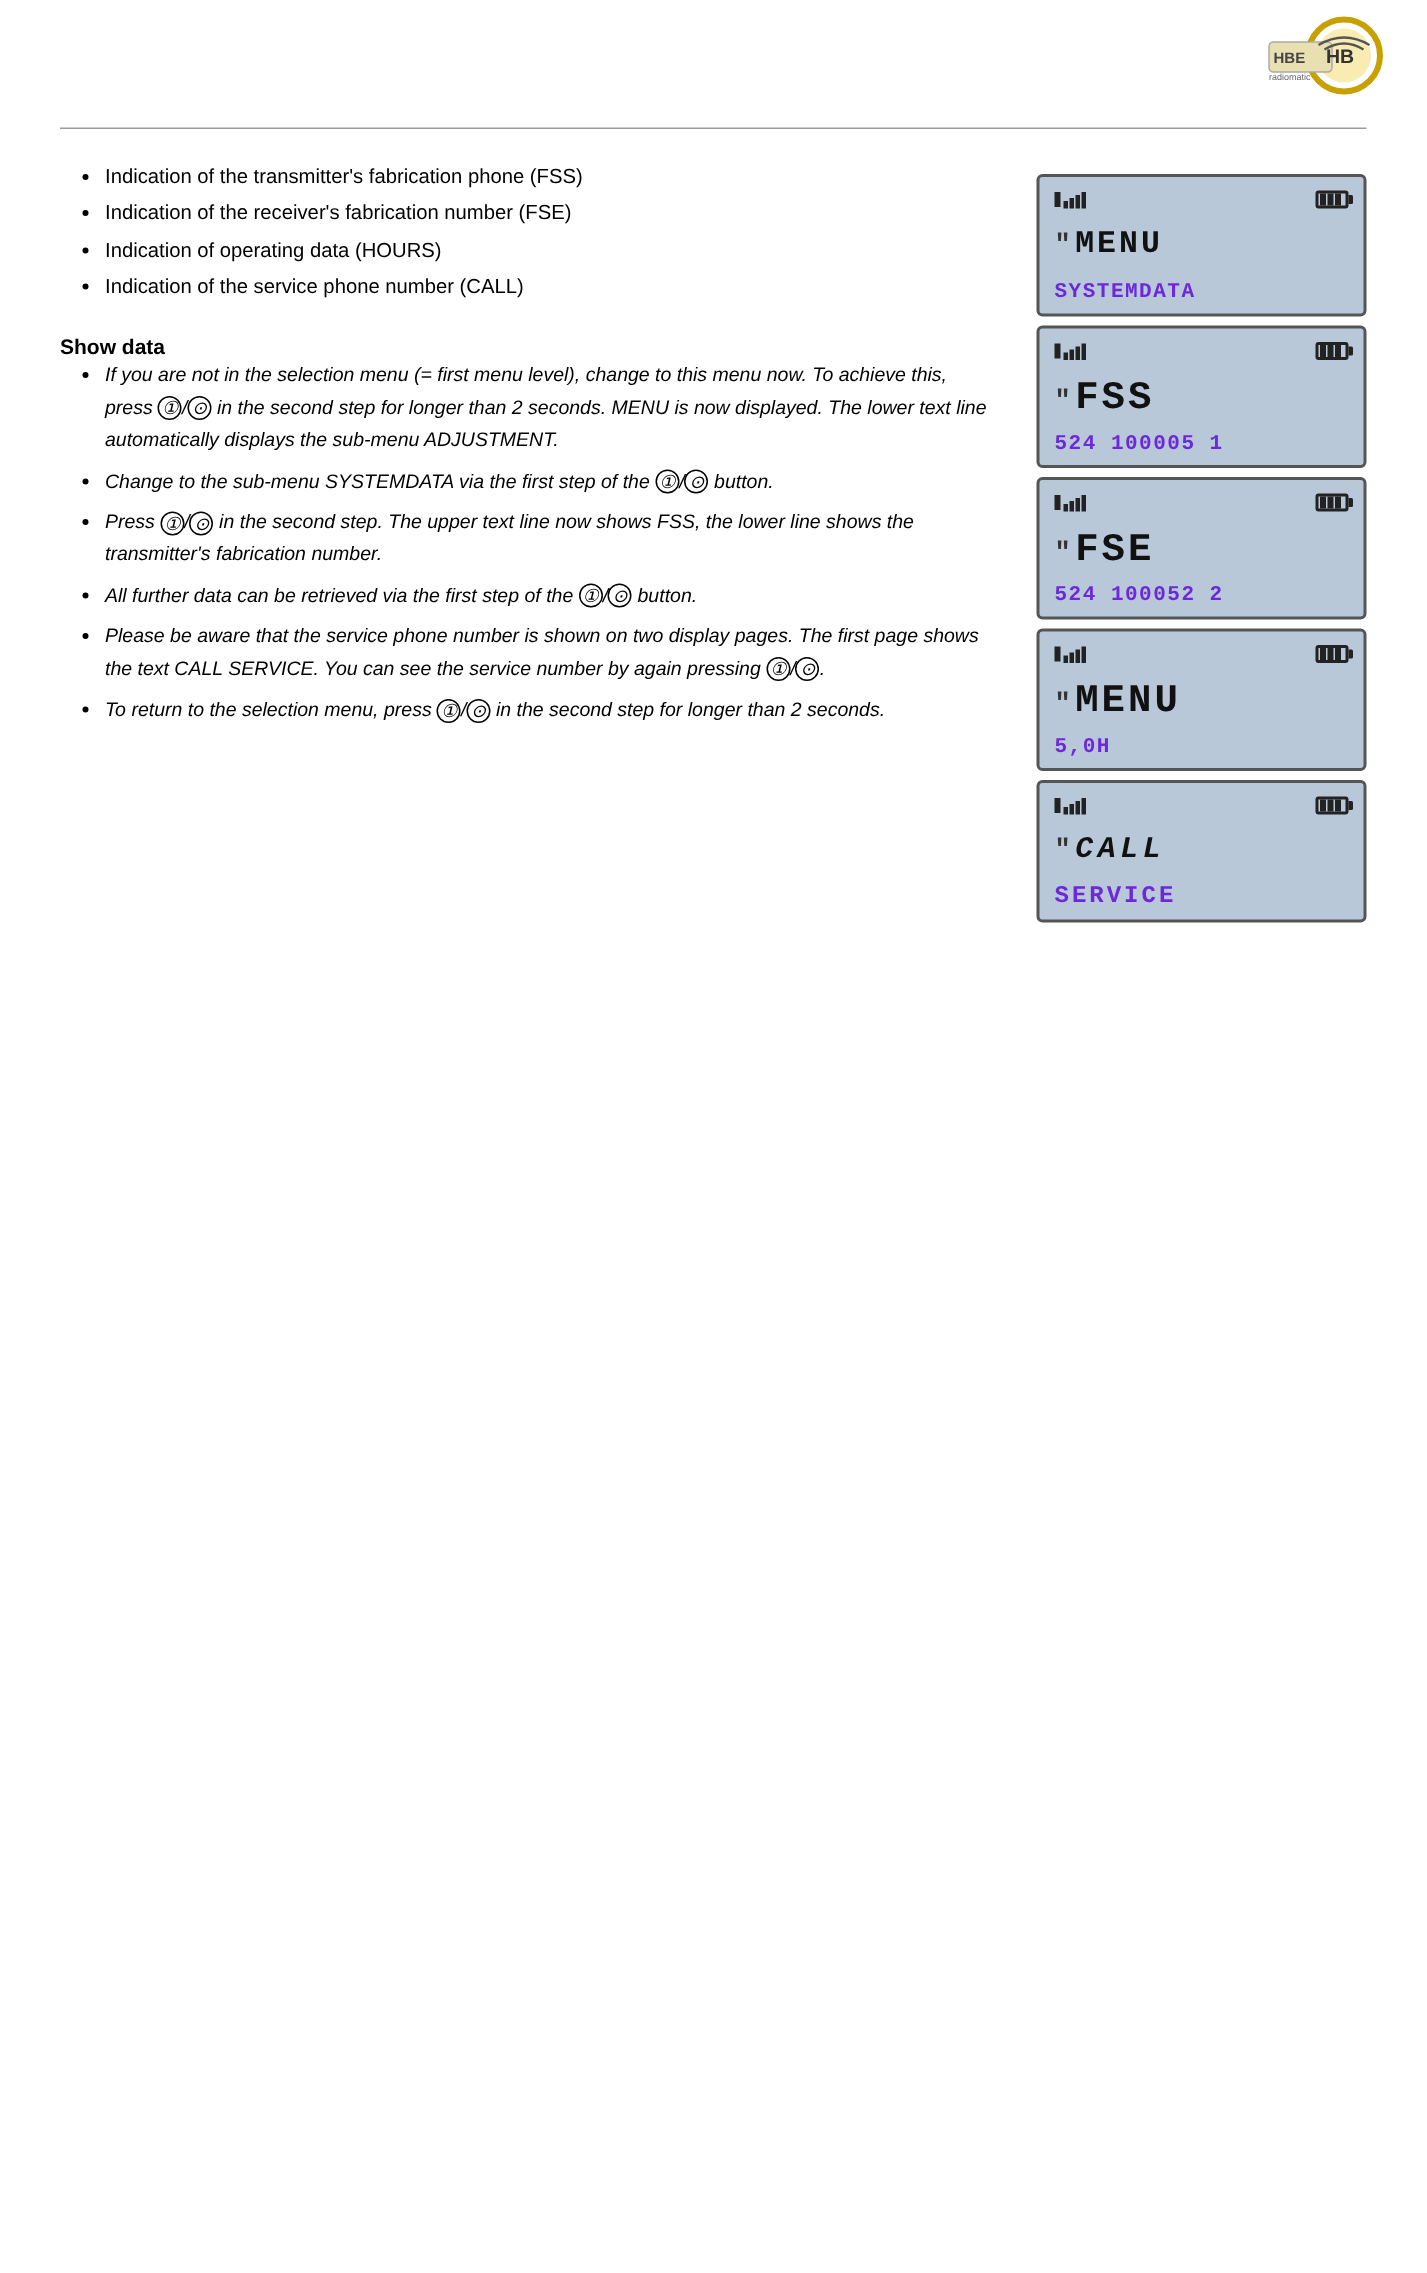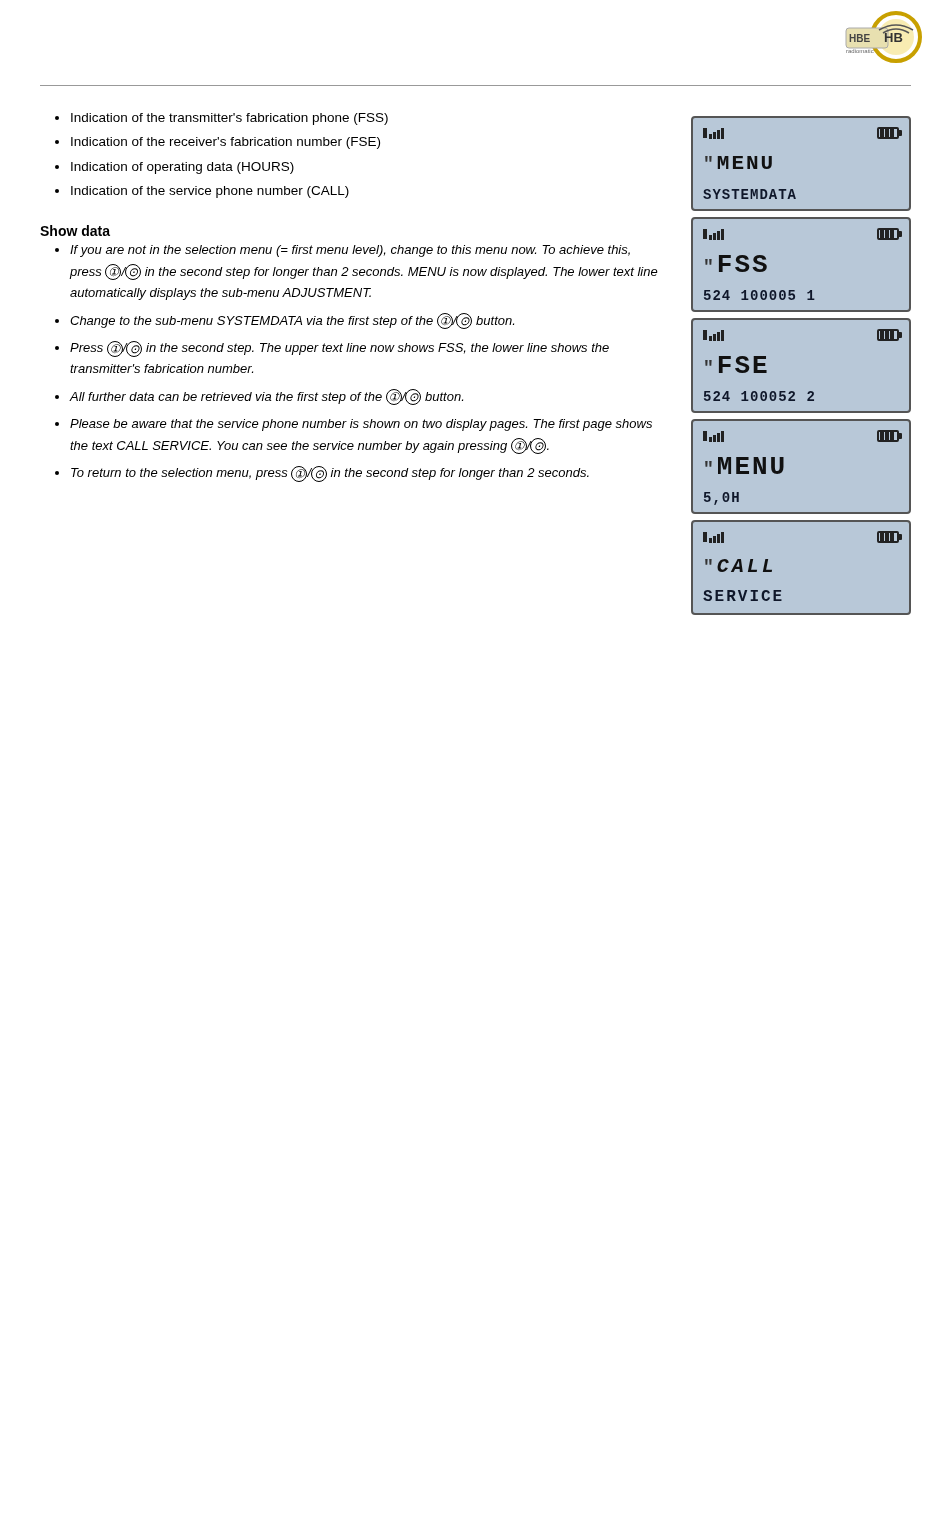--- a/index.html
+++ b/index.html
@@ -181,21 +181,21 @@
       font-size: 26px;
       font-weight: bold;
       color: #111;
       letter-spacing: 2px;
       line-height: 1.1;
       text-align: left;
     }
 
     .lcd-sub-text {
       font-size: 14px;
-      color: #0f172a;
+      color: #6d28d9;
       letter-spacing: 1px;
       font-weight: bold;
       line-height: 1.1;
     }
 
     
     .screen-menu .lcd-main-text {
       font-size: 21px;
     }
 

